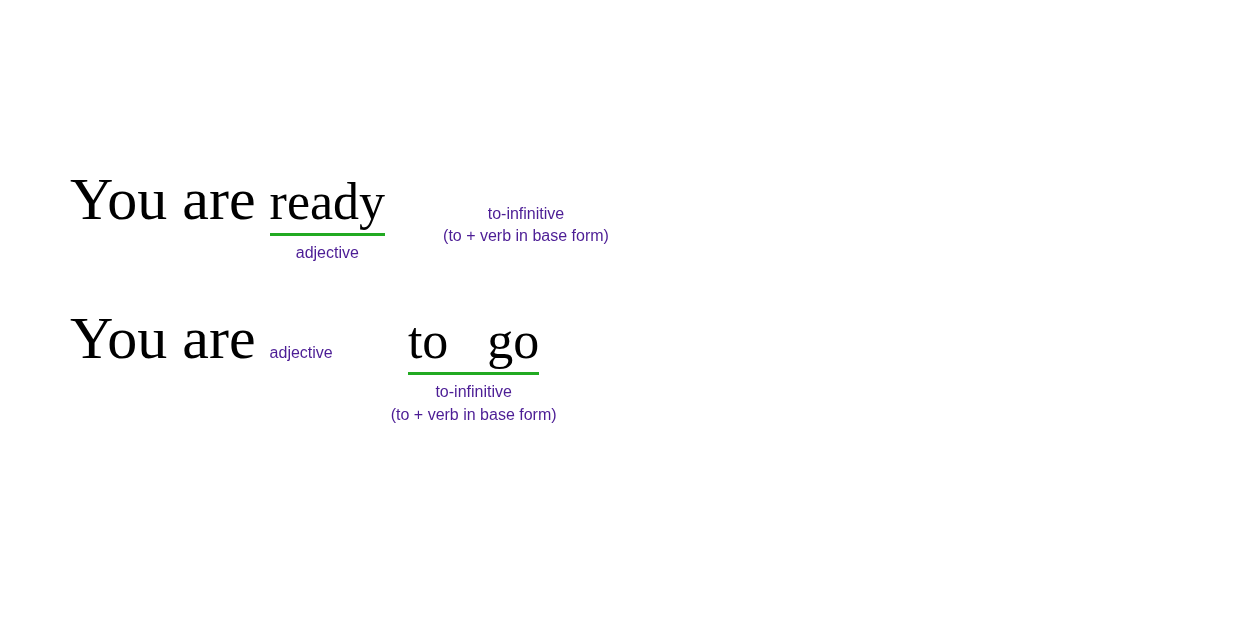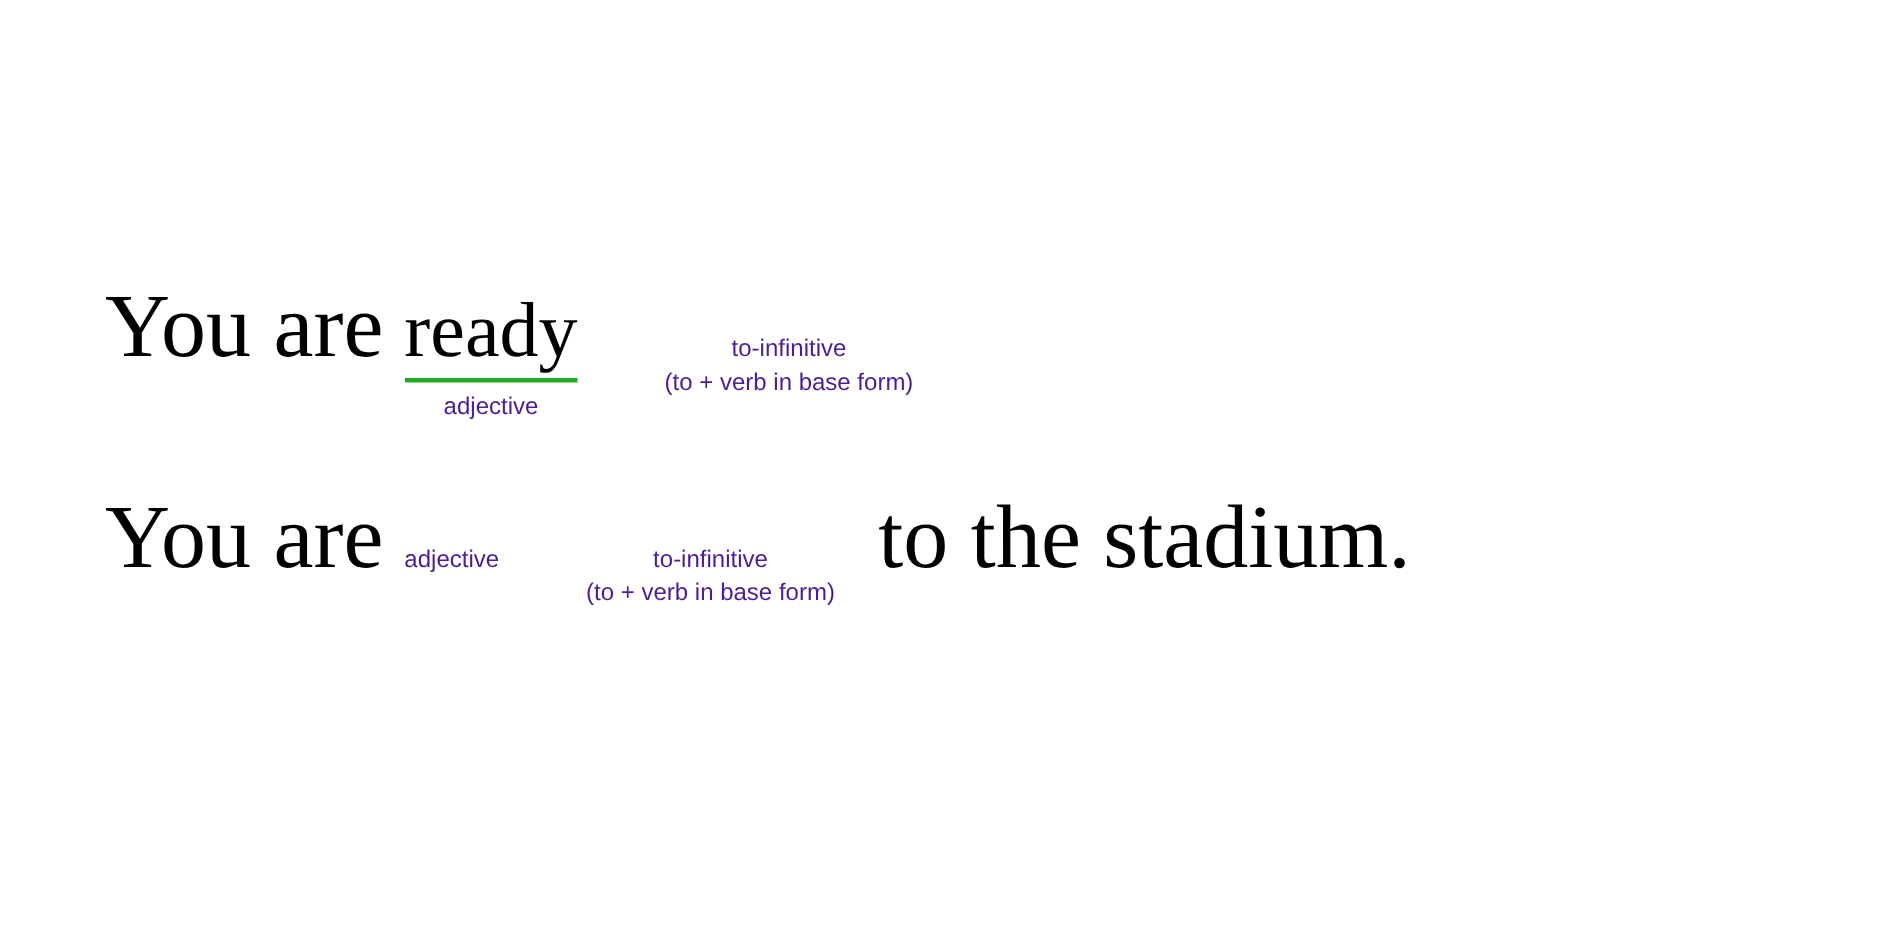--- a/index.html
+++ b/index.html
@@ -98,20 +98,20 @@
 
     <div class="word-underlined-container">
       <div class="label-group">
         <span class="label-text">adjective</span>
       </div>
     </div>
 
     <span class="word word-plain" style="padding: 0 30px 0 20px;"></span>
 
     <div class="word-underlined-container">
+      <span class="word word-underlined">to &nbsp; go</span>
       <div class="label-group">
         <span class="label-text">to-infinitive<br>(to + verb in base form)</span>
       </div>
     </div>
 
-    <span class="word word-plain">&nbsp;to the stadium.</span>
   </div>
 </div>
 
 </body></html>

